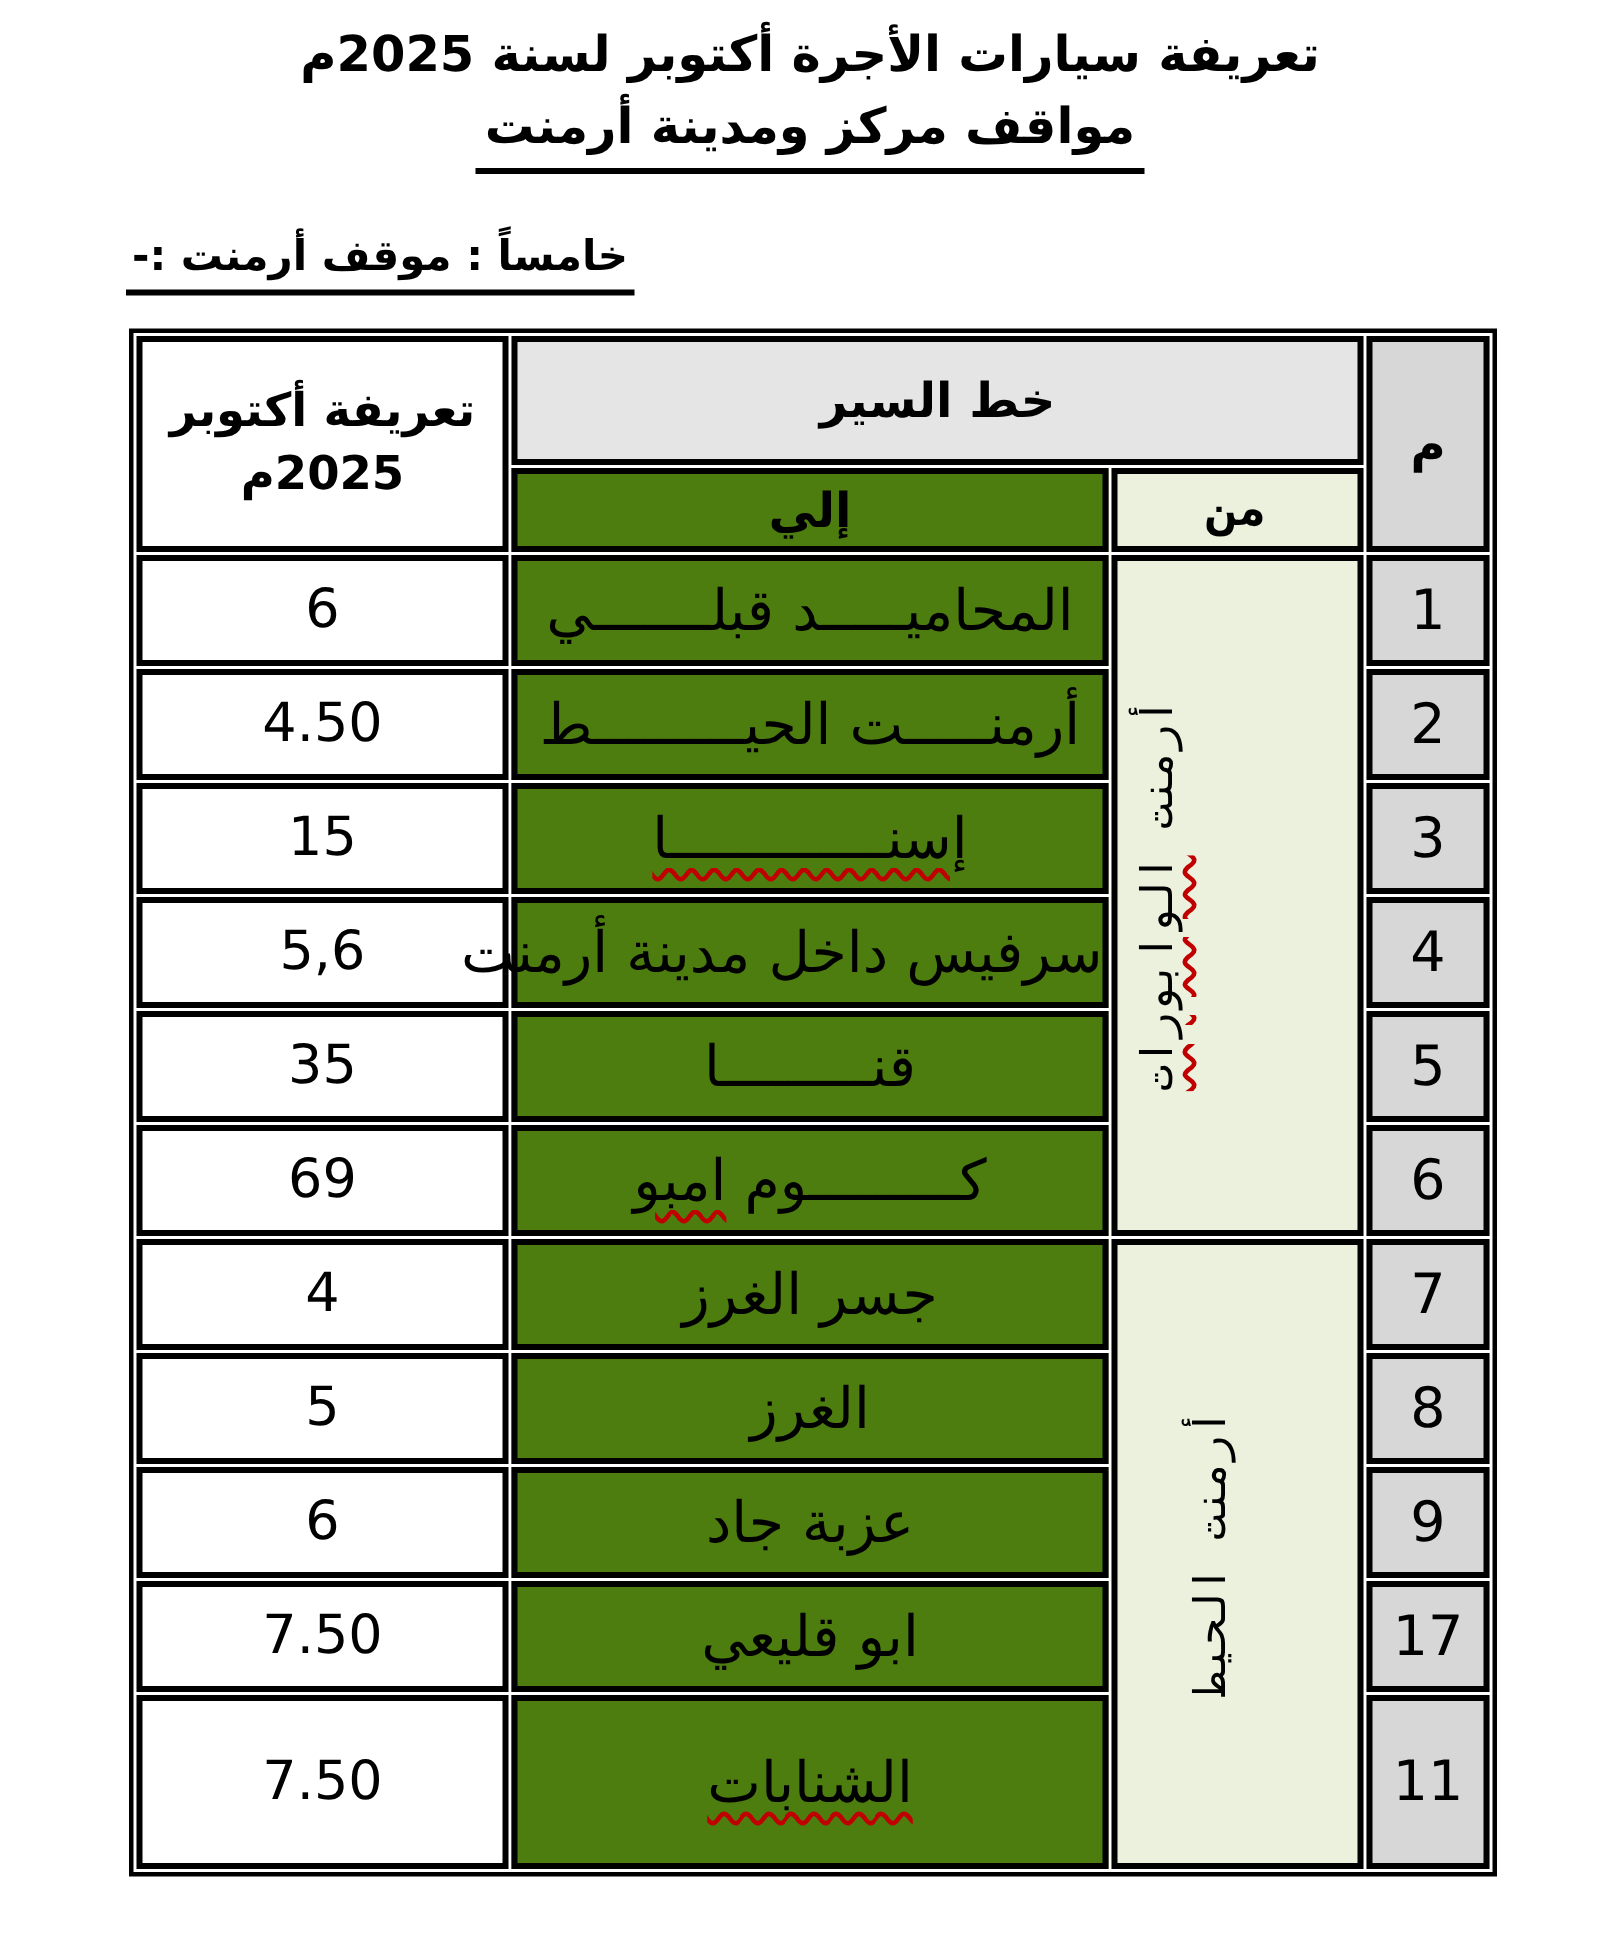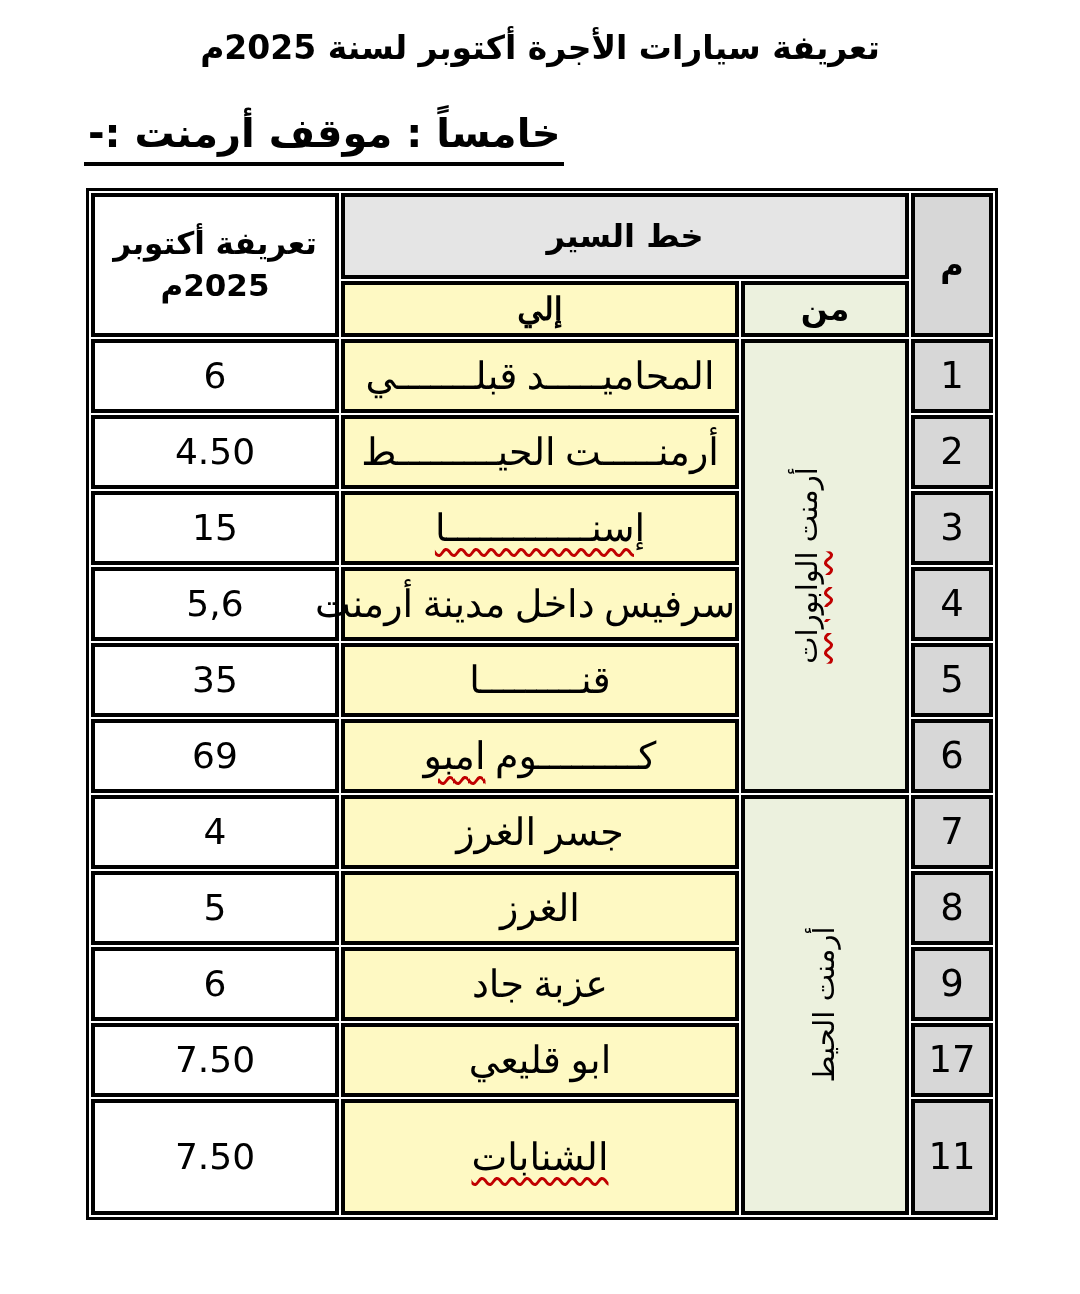--- a/index.html
+++ b/index.html
@@ -9,21 +9,21 @@
     width: 1080px;
     font-family: "DejaVu Sans", sans-serif;
     color: #000;
   }
   .page {
     width: 1080px;
     height: 1294px;
     direction: rtl;
     overflow: hidden;
     box-sizing: border-box;
-    padding-top: 24px;
+    padding-top: 12px;
   }
 
   
   .title-block {
     text-align: center;
     line-height: 1.45;
   }
   .title-line {
     font-size: 33px;
     font-weight: bold;
@@ -35,21 +35,21 @@
   }
   .section-heading-row {
     text-align: left;
     direction: rtl;
     margin: 38px 0 22px 0;
     padding-left: 84px;
     text-align: left;
   }
   .section-heading {
     display: inline-block;
-    font-size: 40px;
+    font-size: 28px;
     font-weight: bold;
     border-bottom: 4px solid #000;
     padding: 0 4px 6px 4px;
   }
 
   
   .table-outer {
     margin-right: 82px;
     width: 912px;
   }
@@ -69,22 +69,22 @@
     vertical-align: middle;
     padding: 0;
     overflow: visible;
   }
   .r-h1 { height: 86px; }
   .r-h2 { height: 56px; }
   .r-d  { height: 74px; }
   .r-last { height: 116px; }
 
   .c-num    { background: #d7d7d7; }
-  .c-from   { background: #ecf1de; }
-  .c-to     { background: #fef9c3; font-family: Liberation Serif, serif; }
+  .c-from   { background: #ecf1de; font-family: Liberation Mono, monospace; }
+  .c-to     { background: #4d7c0f; }
   .c-price  { background: #ffffff; }
   .c-route  { background: #e5e5e5; }
   .c-tariff-hdr { background: #ffffff; }
 
   .hdr-text {
     font-size: 32px;
     font-weight: bold;
   }
   .tariff-hdr-line {
     font-size: 31px;
@@ -116,20 +116,21 @@
     line-height: 1;
   }
 </style>
 </head>
 <body>
 
 <div class="page">
 
   <div class="title-block">
     <div class="title-line">تعريفة سيارات الأجرة أكتوبر لسنة 2025م</div>
+    <div class="title-line underlined"><span class="u">مواقف مركز ومدينة أرمنت</span></div>
   </div>
 
   <div class="section-heading-row">
     <span class="section-heading">خامساً : موقف أرمنت :-</span>
   </div>
 
   <div class="table-outer">
     <table class="tariff">
       <colgroup>
         <col style="width:82px">

